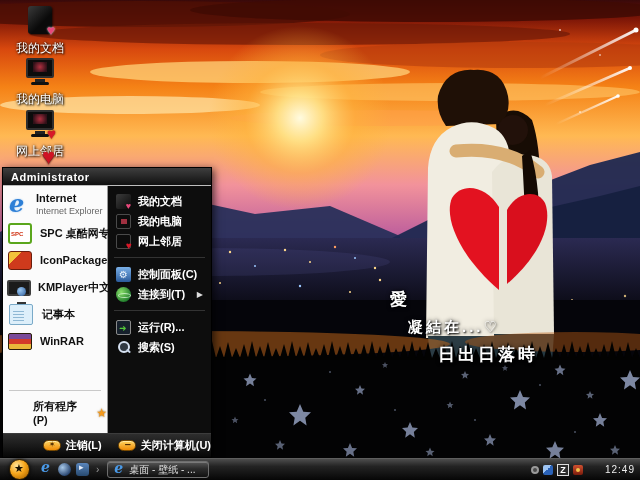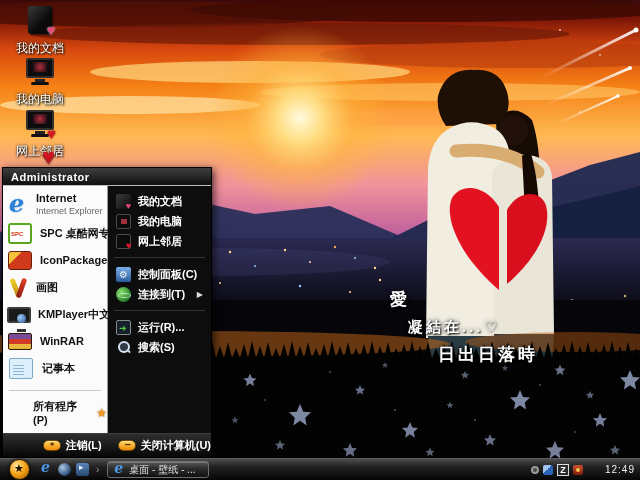--- a/index.html
+++ b/index.html
@@ -349,34 +349,30 @@
         </div>
         <div class="sm-left-item">
           <span class="licon ic-spc"></span>
           <span class="ltext">SPC 桌酷网专用版</span>
         </div>
         <div class="sm-left-item">
           <span class="licon ic-ipack"></span>
           <span class="ltext">IconPackager</span>
         </div>
         <div class="sm-left-item">
-          <span class="licon ic-paint"></span>
-          <span class="ltext">画图</span>
-        </div>
-        <div class="sm-left-item">
           <span class="licon ic-kmp"></span>
           <span class="ltext">KMPlayer中文版</span>
+        </div>
+        <div class="sm-left-item">
+          <span class="licon ic-note"></span>
+          <span class="ltext">记事本</span>
         </div>
         <div class="sm-left-item">
           <span class="licon ic-rar"></span>
           <span class="ltext">WinRAR</span>
-        </div>
-        <div class="sm-left-item">
-          <span class="licon ic-note"></span>
-          <span class="ltext">记事本</span>
         </div>
         <div class="sm-left-spacer"></div>
         <div class="sm-sep-light"></div>
         <div class="sm-allprograms">
           <span>所有程序(P)</span>
           <span class="ap-star"></span>
         </div>
       </div>
       <div class="sm-right">
         <div class="sm-right-item">

